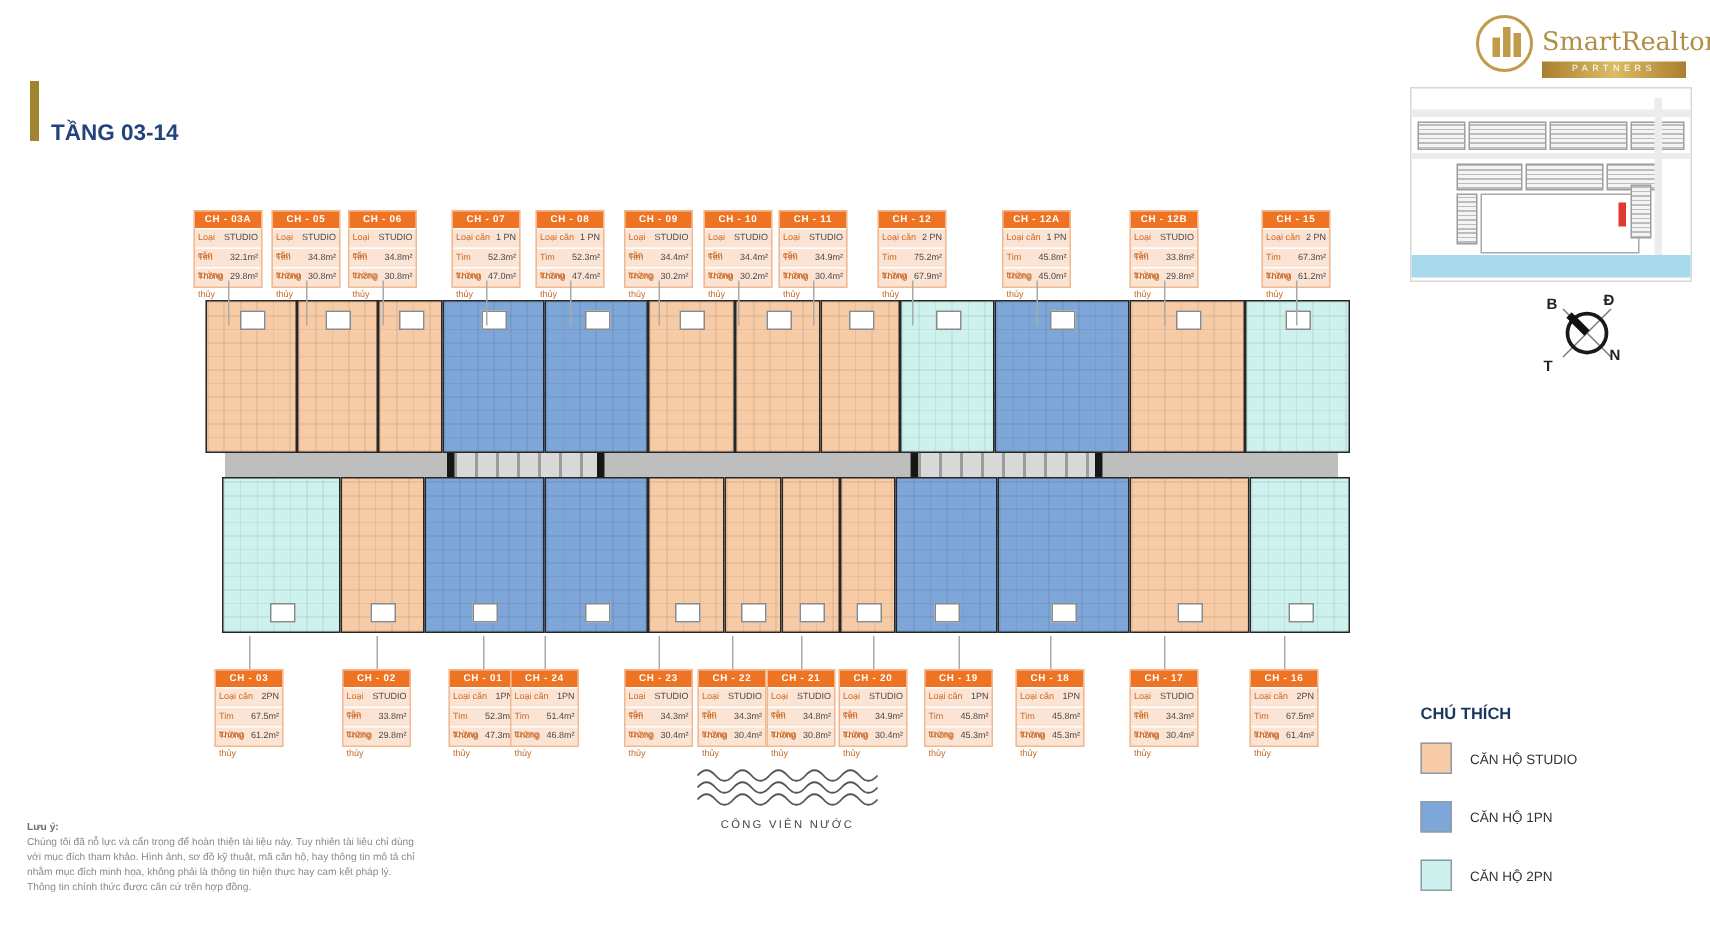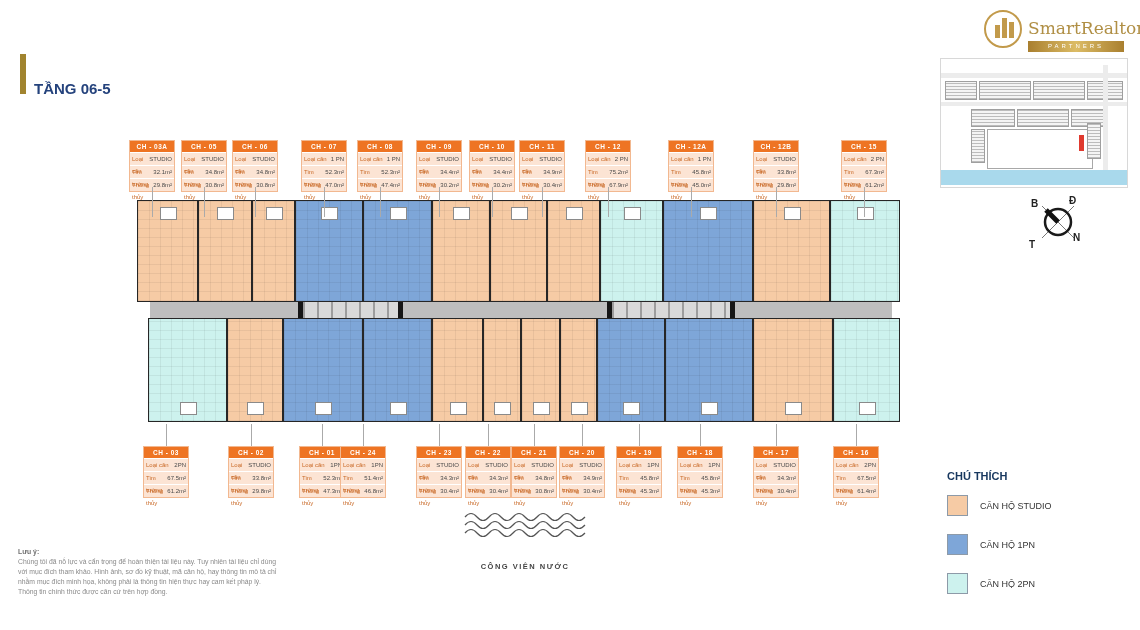--- a/index.html
+++ b/index.html
@@ -75,32 +75,32 @@
   .leader{position:absolute;width:1px;background:#aaa;}
 
   
   .legend-title{position:absolute;left:947px;top:470px;font-size:11px;font-weight:bold;color:#17375E;}
   .legend-item{position:absolute;left:947px;height:22px;}
   .legend-swatch{position:absolute;left:0;top:0;width:21px;height:21px;border:1px solid #8d9aa8;box-sizing:border-box;}
   .legend-label{position:absolute;left:33px;top:6px;font-size:9px;color:#333;white-space:nowrap;}
 
   
   .park{position:absolute;left:455px;top:512px;width:140px;text-align:center;}
-  .park-label{margin-top:20px;font-size:7.5px;font-weight:bold;letter-spacing:1.5px;color:#444;}
+  .park-label{margin-top:2px;font-size:7.5px;font-weight:normal;letter-spacing:1.5px;color:#444;}
   .note{position:absolute;left:18px;top:547px;width:320px;font-size:6.8px;color:#8a8a8a;line-height:10px;}
   .note-title{font-weight:bold;color:#6f6f6f;}
   .note-body{white-space:pre-line;}
 </style>
 </head>
 <body>
 
 <div id="canvas">
 
   <div class="title-bar"></div>
-  <div class="page-subtitle">TẦNG 06-5</div>
+  <div class="page-subtitle">TẦNG 03-14</div>
 
   <div class="logo">
     <div class="logo-circle">
       <div class="logo-b1"></div>
         <div class="logo-b2"></div>
         <div class="logo-b3"></div>
     </div>
     <div class="logo-name">SmartRealtors</div>
     <div class="logo-banner">PARTNERS</div>
   </div>

